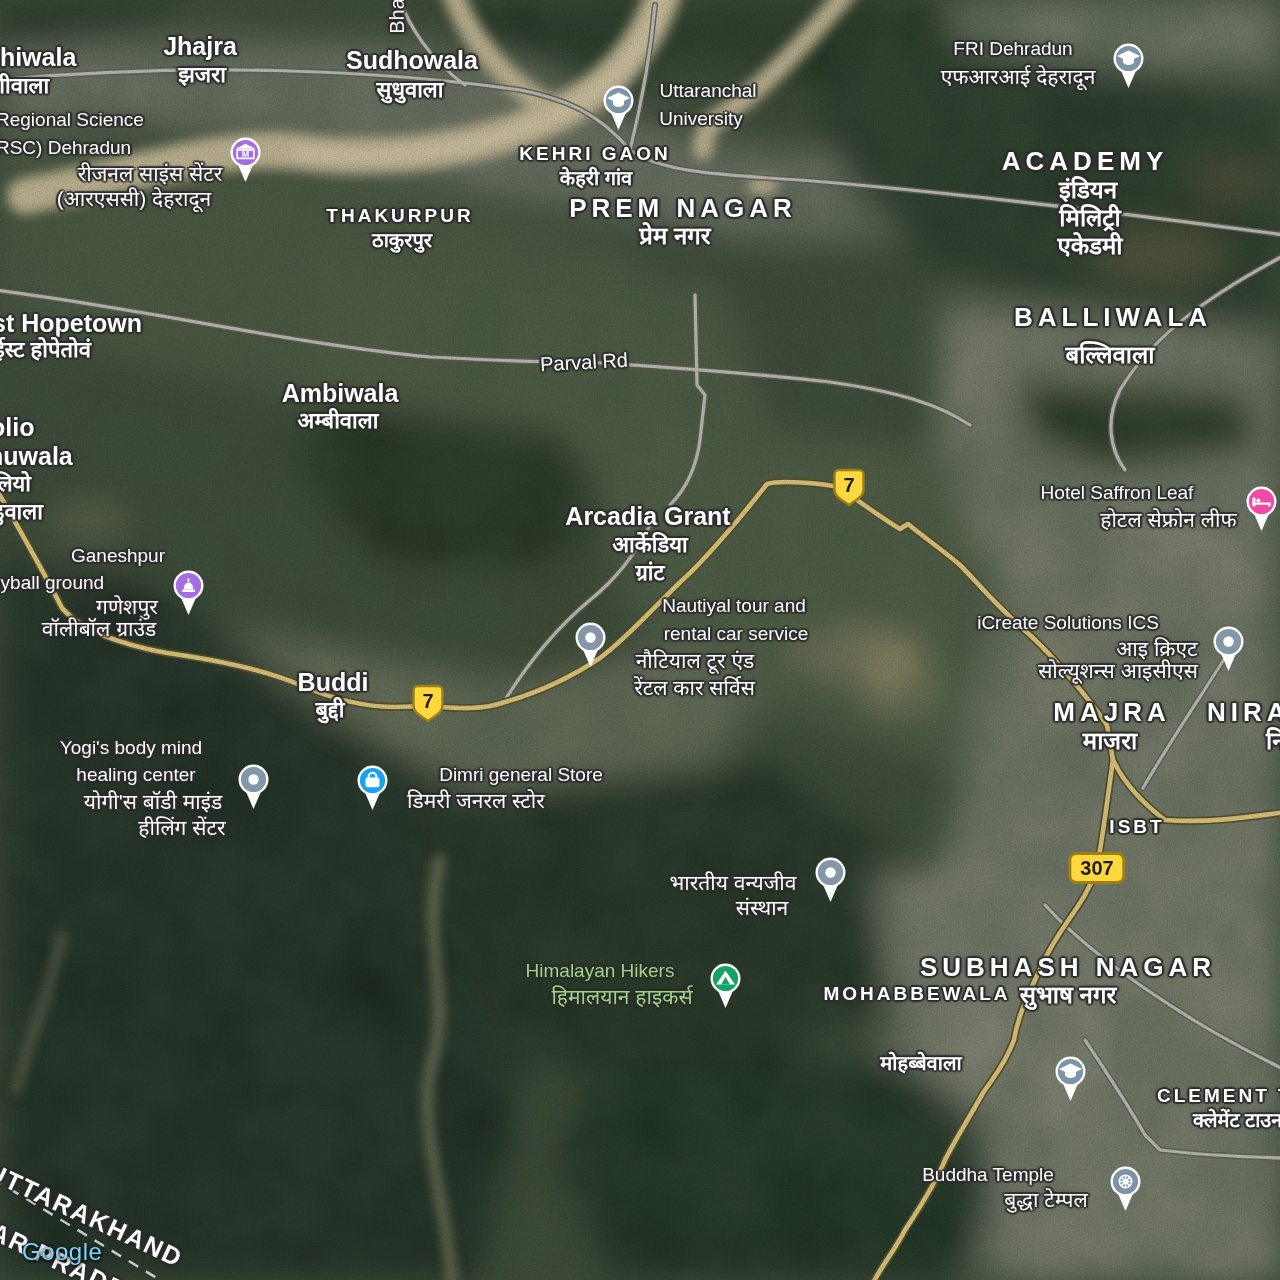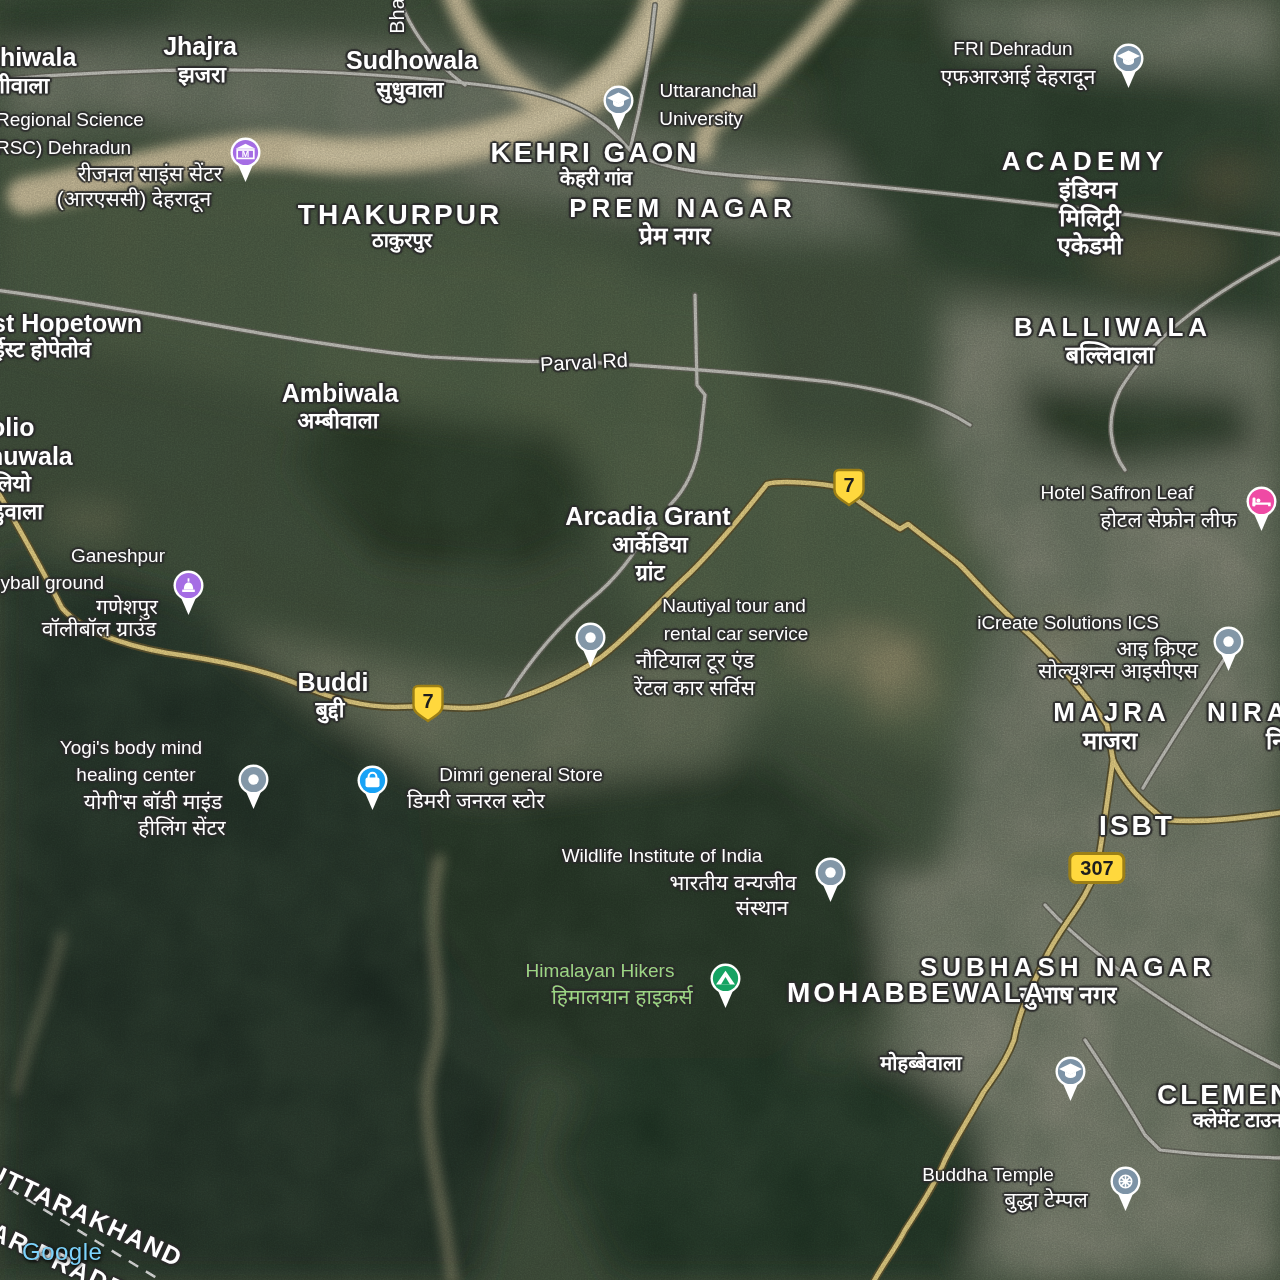--- a/index.html
+++ b/index.html
@@ -7,21 +7,21 @@
     font-family:"Liberation Sans",sans-serif;background:#47543f;}
   #terrain{position:absolute;left:0;top:0;z-index:1;}
   .lbl{position:absolute;white-space:nowrap;color:#fff;z-index:30;line-height:1;
     text-shadow:-2px -1px 1px rgba(45,45,45,.92),2px -1px 1px rgba(45,45,45,.92),
     -2px 1px 1px rgba(45,45,45,.92),2px 1px 1px rgba(45,45,45,.92),
     0 -2px 1px rgba(45,45,45,.92),0 2px 1px rgba(45,45,45,.92),0 0 5px rgba(0,0,0,.5);}
   .loc{font-size:25px;font-weight:700;}
   .hindi{font-size:22px;font-weight:700;}
   .area{font-size:26px;font-weight:700;letter-spacing:5px;}
   .hindib{font-size:24px;font-weight:700;}
-  .areasm{font-size:28px;font-weight:700;letter-spacing:3px;}
+  .areasm{font-size:19px;font-weight:700;letter-spacing:3px;}
   .hindism{font-size:20px;font-weight:700;}
   .poi{font-size:19px;font-weight:400;}
   .hindip{font-size:21px;font-weight:400;}
   .roadlbl{font-size:20px;font-weight:500;}
   .state{font-size:25px;font-weight:700;letter-spacing:2px;}
   .green{color:#9cd584;}
   .pin{position:absolute;z-index:25;width:37px;height:47px;}
   .badge{position:absolute;z-index:26;transform:translate(-50%,-50%);}
   .badge-pill{background:#ffd83d;border:3px solid #9c7f16;border-radius:8px;
     color:#1e1e1e;font-size:20px;font-weight:700;padding:1px 9px;line-height:1.2;}
@@ -164,21 +164,21 @@
     <div class="lbl area" style="top: 161px; left: 1085px; transform: translate(-50%, -50%);">ACADEMY</div>
     <div class="lbl hindib" style="top: 190px; left: 1088px; transform: translate(-50%, -50%);">इंडियन</div>
     <div class="lbl hindib" style="top: 218px; left: 1090px; transform: translate(-50%, -50%);">मिलिट्री</div>
     <div class="lbl hindib" style="top: 246px; left: 1090px; transform: translate(-50%, -50%);">एकेडमी</div>
     <div class="lbl areasm" style="top: 215px; left: 400px; transform: translate(-50%, -50%);">THAKURPUR</div>
     <div class="lbl hindism" style="top: 240px; left: 402px; transform: translate(-50%, -50%);">ठाकुरपुर</div>
     <div class="lbl area" style="top: 208px; left: 683px; transform: translate(-50%, -50%);">PREM NAGAR</div>
     <div class="lbl hindib" style="top: 236px; left: 675px; transform: translate(-50%, -50%);">प्रेम नगर</div>
     <div class="lbl loc" style="top: 323px; left: -8px; transform: translate(0px, -50%);">st Hopetown</div>
     <div class="lbl hindi" style="top: 350px; left: -6px; transform: translate(0px, -50%);">ईस्ट होपेतोवं</div>
-    <div class="lbl area" style="top: 327px; left: 1113px; transform: translate(-50%, -50%);">BALLIWALA</div>
+    <div class="lbl area" style="top: 317px; left: 1113px; transform: translate(-50%, -50%);">BALLIWALA</div>
     <div class="lbl hindib" style="top: 355px; left: 1110px; transform: translate(-50%, -50%);">बल्लिवाला</div>
     <div class="lbl roadlbl" style="top: 362px; left: 584px; transform: translate(-50%, -50%) rotate(-3deg);">Parval Rd</div>
     <div class="lbl loc" style="top: 393px; left: 340px; transform: translate(-50%, -50%);">Ambiwala</div>
     <div class="lbl hindi" style="top: 421px; left: 338px; transform: translate(-50%, -50%);">अम्बीवाला</div>
     <div class="lbl loc" style="top: 427px; left: -10px; transform: translate(0px, -50%);">olio</div>
     <div class="lbl loc" style="top: 456px; left: -12px; transform: translate(0px, -50%);">huwala</div>
     <div class="lbl hindi" style="top: 484px; left: -8px; transform: translate(0px, -50%);">लियो</div>
     <div class="lbl hindi" style="top: 512px; left: -8px; transform: translate(0px, -50%);">ढुवाला</div>
     <div class="lbl loc" style="top: 516px; left: 648px; transform: translate(-50%, -50%);">Arcadia Grant</div>
     <div class="lbl hindi" style="top: 545px; left: 650px; transform: translate(-50%, -50%);">आर्केडिया</div>
@@ -202,21 +202,20 @@
     <div class="lbl hindib" style="top: 741px; left: 1110px; transform: translate(-50%, -50%);">माजरा</div>
     <div class="lbl area" style="top: 712px; left: 1207px; transform: translate(0px, -50%);">NIRA</div>
     <div class="lbl hindib" style="top: 741px; left: 1266px; transform: translate(0px, -50%);">नि</div>
     <div class="lbl poi" style="top: 747px; left: 131px; transform: translate(-50%, -50%);">Yogi's body mind</div>
     <div class="lbl poi" style="top: 774px; left: 136px; transform: translate(-50%, -50%);">healing center</div>
     <div class="lbl hindip" style="top: 801px; left: 153px; transform: translate(-50%, -50%);">योगी'स बॉडी माइंड</div>
     <div class="lbl hindip" style="top: 827px; left: 182px; transform: translate(-50%, -50%);">हीलिंग सेंटर</div>
     <div class="lbl poi" style="top: 774px; left: 521px; transform: translate(-50%, -50%);">Dimri general Store</div>
     <div class="lbl hindip" style="top: 800px; left: 476px; transform: translate(-50%, -50%);">डिमरी जनरल स्टोर</div>
     <div class="lbl areasm" style="top: 826px; left: 1137px; transform: translate(-50%, -50%);">ISBT</div>
-    <div class="lbl poi" style="top: 855px; left: 662px; transform: translate(-50%, -50%);">Wildlife Institute of India</div>
     <div class="lbl hindip" style="top: 882px; left: 733px; transform: translate(-50%, -50%); text-align: center;">भारतीय वन्यजीव</div>
     <div class="lbl hindip" style="top: 907px; left: 762px; transform: translate(-50%, -50%);">संस्थान</div>
     <div class="lbl area" style="top: 967px; left: 1068px; transform: translate(-50%, -50%);">SUBHASH NAGAR</div>
     <div class="lbl hindib" style="top: 995px; left: 1068px; transform: translate(-50%, -50%);">सुभाष नगर</div>
     <div class="lbl poi green" style="top: 970px; left: 600px; transform: translate(-50%, -50%);">Himalayan Hikers</div>
     <div class="lbl hindip green" style="top: 996px; left: 622px; transform: translate(-50%, -50%);">हिमालयान हाइकर्स</div>
     <div class="lbl areasm" style="top: 993px; left: 917px; transform: translate(-50%, -50%);">MOHABBEWALA</div>
     <div class="lbl hindism" style="top: 1063px; left: 921px; transform: translate(-50%, -50%);">मोहब्बेवाला</div>
     <div class="lbl areasm" style="top: 1095px; left: 1157px; transform: translate(0px, -50%);">CLEMENT TOWN</div>
     <div class="lbl hindism" style="top: 1120px; left: 1193px; transform: translate(0px, -50%);">क्लेमेंट टाउन</div>

